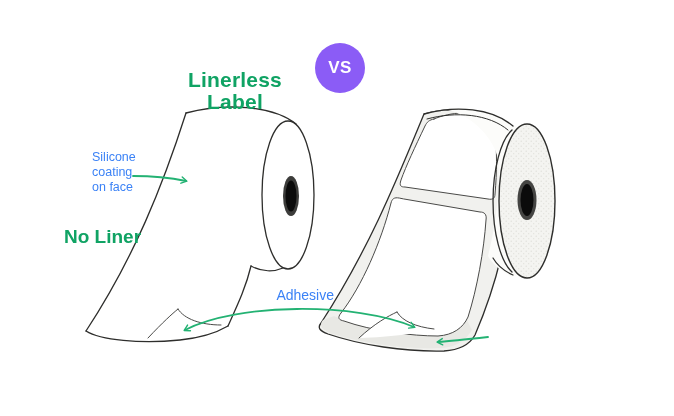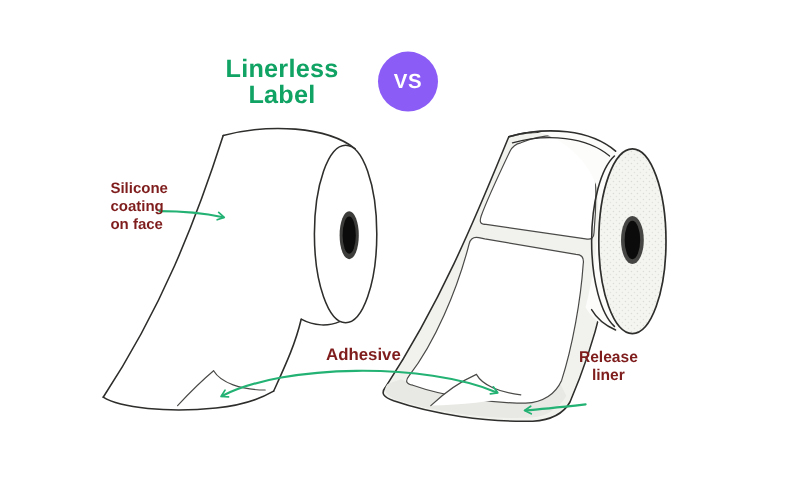--- a/index.html
+++ b/index.html
@@ -4,30 +4,30 @@
 <style>
   html,body{margin:0;padding:0;background:#ffffff;}
   .stage{
     position:relative;width:674px;height:416px;background:#ffffff;overflow:hidden;
     font-family:"Liberation Sans", sans-serif;
   }
   .stage svg{position:absolute;left:0;top:0;}
   .txt{position:absolute;white-space:pre-line;}
   .title{
     color:#10a364;font-weight:bold;font-size:21px;line-height:22px;
-    text-align:center;letter-spacing:.2px;
+    text-align:center;letter-spacing:.2px;margin-top:22px;
   }
   .title-left{left:145px;top:47px;width:180px;}
   .title-right{left:385px;top:47px;width:210px;}
   .vs-badge{
     position:absolute;left:315px;top:43px;width:50px;height:50px;border-radius:50%;
     background:#8b5cf6;color:#ffffff;font-weight:bold;font-size:17px;letter-spacing:.5px;
     display:flex;align-items:center;justify-content:center;
   }
-  .ann{color:#7f1d1d;font-weight:bold;}
+  .ann{color:#3b82f6;font-weight:normal;}
   .ann-silicone{left:92px;top:150px;width:70px;font-size:12.5px;line-height:15px;text-align:left;}
   .ann-noliner{left:64px;top:226px;width:110px;font-size:19px;color:#10a364;font-weight:bold;}
   .ann-adhesive{left:254px;top:287px;width:80px;font-size:14px;text-align:right;}
   .ann-release{left:467px;top:290px;width:80px;font-size:13px;line-height:15px;text-align:center;}
 </style>
 </head>
 <body>
 
 <div class="stage">
 
@@ -118,18 +118,17 @@
 
   <div class="vs-badge">
     <span>VS</span>
   </div>
 
 
   <div class="txt ann ann-silicone">Silicone
 coating
 on face</div>
 
+  <div class="txt ann ann-noliner">No Liner</div>
 
   <div class="txt ann ann-adhesive">Adhesive</div>
 
-  <div class="txt ann ann-release">Release
-liner</div>
 </div>
 
 </body></html>

